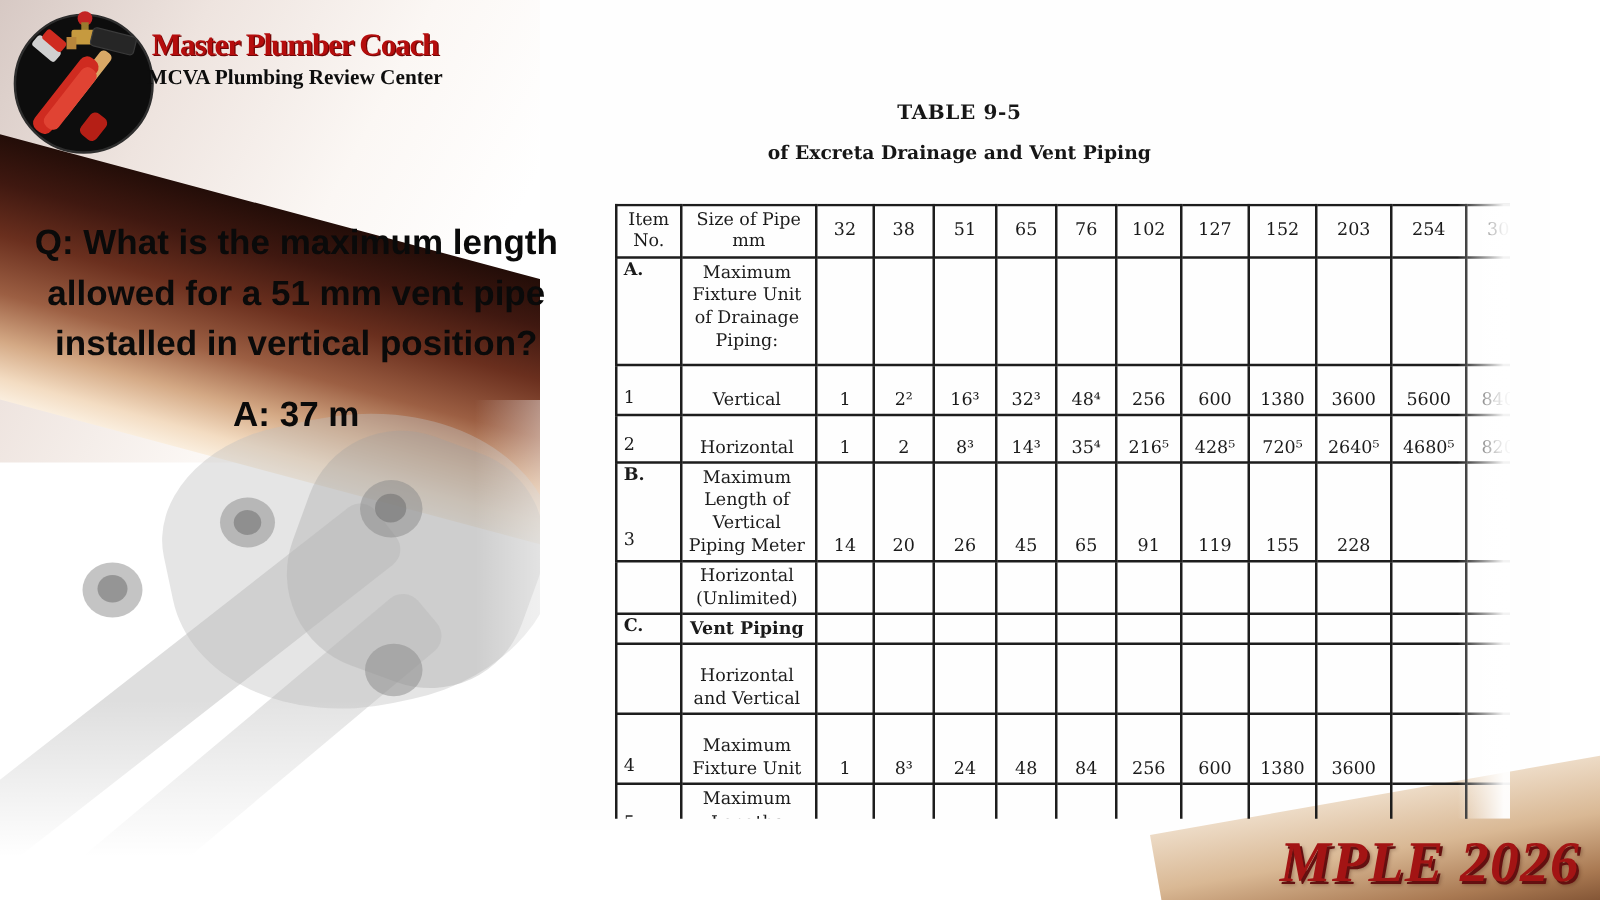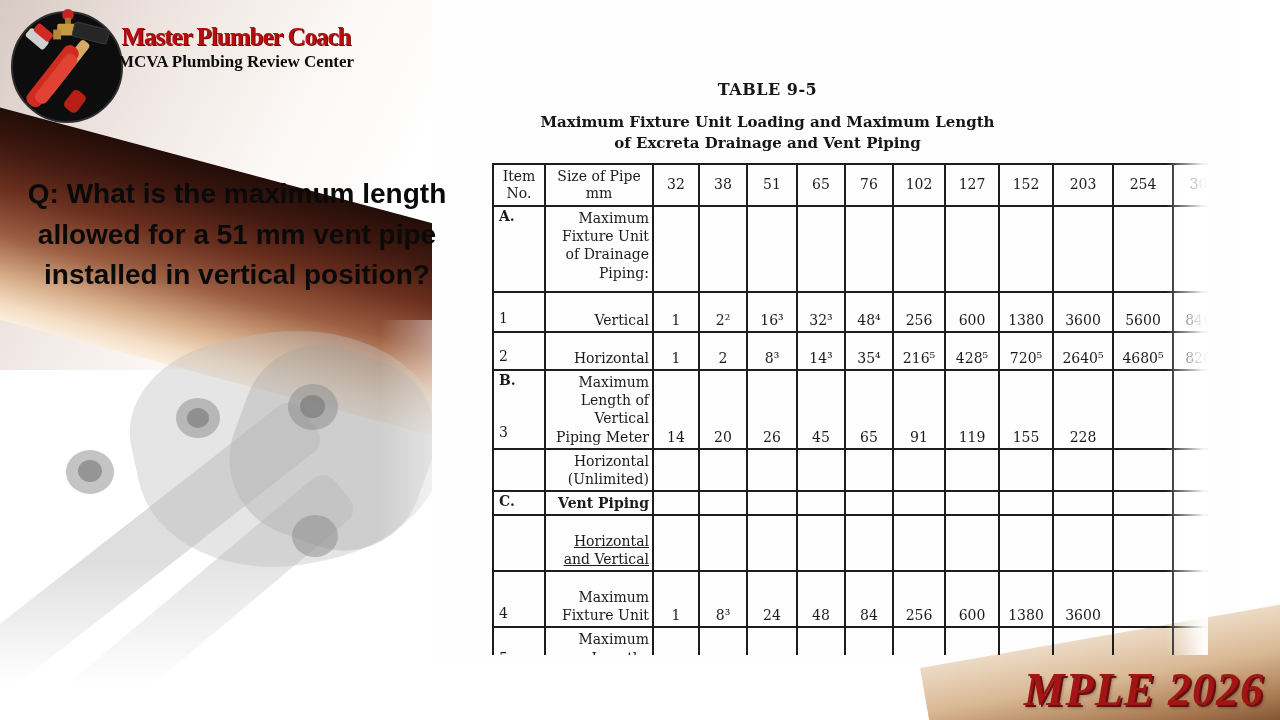--- a/index.html
+++ b/index.html
@@ -45,21 +45,21 @@
   .tbl-titles{position:absolute;left:485px;top:80px;width:565px;text-align:center;
     font-family:"DejaVu Serif",serif;color:#161616;}
   .tbl-title{font-weight:bold;font-size:16px;letter-spacing:.5px;}
   .tbl-sub{font-weight:bold;font-size:15px;line-height:1.42;margin-top:13px;}
 
   .table-wrap{position:absolute;left:492px;top:163px;width:716px;height:492px;overflow:hidden;}
   table.scan-table{border-collapse:collapse;table-layout:fixed;width:740px;
     font-family:"DejaVu Serif",serif;color:#1b1b1b;font-size:14px;}
   .scan-table th,.scan-table td{border:2px solid #1d1d1d;padding:2px 3px;overflow:hidden;}
   .scan-table th{font-weight:normal;text-align:center;vertical-align:middle;white-space:pre-line;line-height:1.25;}
-  td.c-label{vertical-align:bottom;text-align:right;padding-left:0;line-height:1.3;}
+  td.c-label{vertical-align:bottom;text-align:center;padding-left:0;line-height:1.3;}
   td.c-label.va-top{vertical-align:top;}
   td.c-label.label-bold{font-weight:bold;}
   td.c-val{vertical-align:bottom;text-align:center;padding-bottom:3px;}
   td.c-item{vertical-align:top;padding:1px 2px 1px 5px;}
   .item-wrap{display:flex;flex-direction:column;justify-content:space-between;}
   .item-top{font-weight:bold;}
   .curl-fade{position:absolute;top:0;right:0;width:42px;height:100%;pointer-events:none;
     background:linear-gradient(to right,rgba(255,255,255,0),rgba(255,255,255,.95) 88%);}
 
   
@@ -107,26 +107,26 @@
     <rect x="60" y="86" width="16" height="22" rx="5" transform="rotate(38 68 97)" fill="#b51f16"></rect>
   </svg>
 </div>
 <div class="brand-text">
   <div class="brand-title">Master Plumber Coach</div>
   <div class="brand-subtitle">MCVA Plumbing Review Center</div>
 </div>
 
 <div class="question-block">
   <div>Q: What is the maximum length allowed for a 51 mm vent pipe installed in vertical position?</div>
+  <div class="answer-line">A: 37 m</div>
 </div>
 
 <div class="tbl-titles">
   <div class="tbl-title">TABLE 9-5</div>
   <div class="tbl-sub">
-    <div>Maximum Fixture Unit Loading and Maximum Length</div>
     <div>of  Excreta Drainage and Vent Piping</div>
   </div>
 </div>
 
 <div class="table-wrap">
   <table class="scan-table">
     <colgroup>
         <col style="width: 52px;">
         <col style="width: 108px;">
         <col style="width: 46px;">
@@ -274,21 +274,21 @@
           <td class="c-val"></td>
           <td class="c-val"></td>
           <td class="c-val"></td>
           <td class="c-val"></td>
           <td class="c-val"></td>
           <td class="c-val"></td>
           <td class="c-val"></td>
           <td class="c-val"></td>
           <td class="c-val"></td>
         </tr>
-        <tr style="height: 56px; text-decoration: underline;">
+        <tr style="height: 56px;">
           <td class="c-item">
             <div class="item-wrap" style="height: 34px;">
               <span class="item-top"></span>
               <span class="item-bottom"></span>
             </div>
           </td>
           <td class="c-label">Horizontal and Vertical</td>
           <td class="c-val"></td>
           <td class="c-val"></td>
           <td class="c-val"></td>

